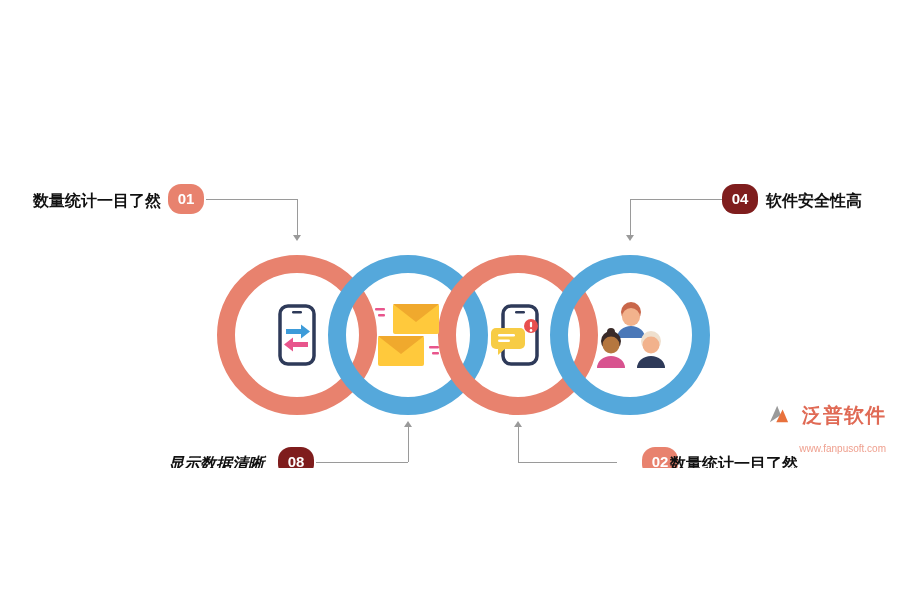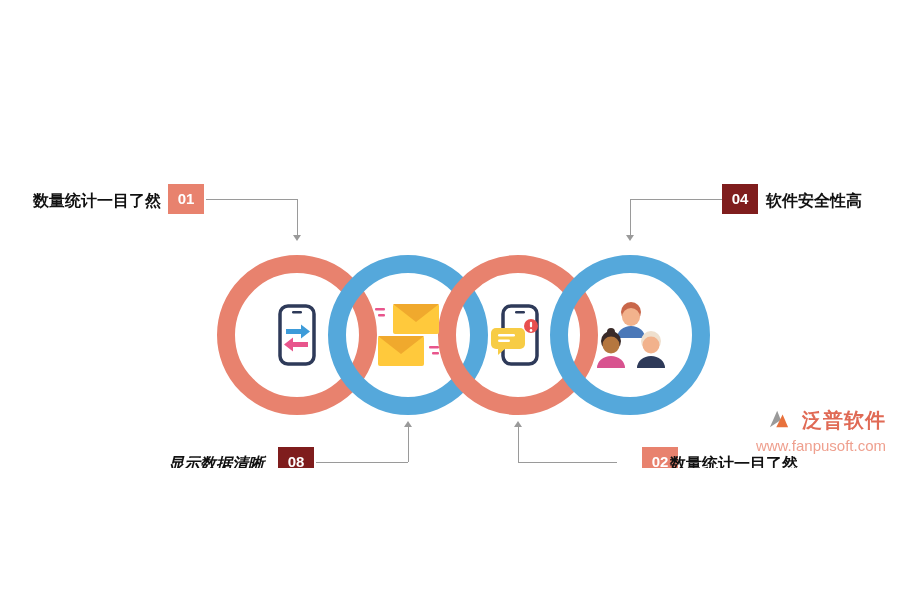--- a/index.html
+++ b/index.html
@@ -26,44 +26,44 @@
   .i4{left:631px;top:336px;}
   
   .line{position:absolute;background:#9a9a9a;z-index:0;}
   .h{height:1px;}
   .v{width:1px;}
   .arrow{position:absolute;width:0;height:0;z-index:0;}
   .arrow.down{border-left:4px solid transparent;border-right:4px solid transparent;border-top:6px solid #9a9a9a;}
   .arrow.up{border-left:4px solid transparent;border-right:4px solid transparent;border-bottom:6px solid #9a9a9a;}
   
   .badge{
-    position:absolute;width:36px;height:30px;border-radius:0;
+    position:absolute;width:36px;height:30px;border-radius:13px;
     color:#fff;font-weight:bold;font-size:15px;line-height:30px;text-align:center;
     z-index:7;
   }
   .badge.coral{background:#E8826E;}
   .badge.blue{background:#7f1d1d;}
   .b1{left:168px;top:184px;}
   .b4{left:722px;top:184px;}
   .b3{left:278px;top:447px;}
   .b2{left:617px;top:447px;margin-left:25px;}
   
   .feature{
     position:absolute;font-size:16px;font-weight:bold;color:#111;
     white-space:nowrap;z-index:7;
   }
   .t1{left:33px;top:191px;}
   .t4{left:766px;top:191px;}
   .t3{left:168px;top:454px;font-style:italic;}
   .t2{left:670px;top:454px;}
   
   .logo{position:absolute;right:14px;bottom:14px;text-align:right;z-index:8;}
-  .logo-row{display:flex;align-items:center;justify-content:flex-end;gap:12px;}
+  .logo-row{display:flex;align-items:center;justify-content:center;gap:12px;}
   .logo-name{font-size:20px;font-weight:bold;color:#E06A55;letter-spacing:1px;}
-  .logo-site{font-size:15px;color:#EFA08F;margin-top:3px;}
+  .logo-site{font-size:10px;color:#EFA08F;margin-top:14px;}
 </style>
 </head>
 <body>
 
 <div class="canvas">
 
   <div class="line h" style="left:206px;top:199px;width:91px;"></div>
   <div class="line v" style="left:297px;top:199px;height:36px;"></div>
   <div class="arrow down" style="left:293px;top:235px;"></div>
 

